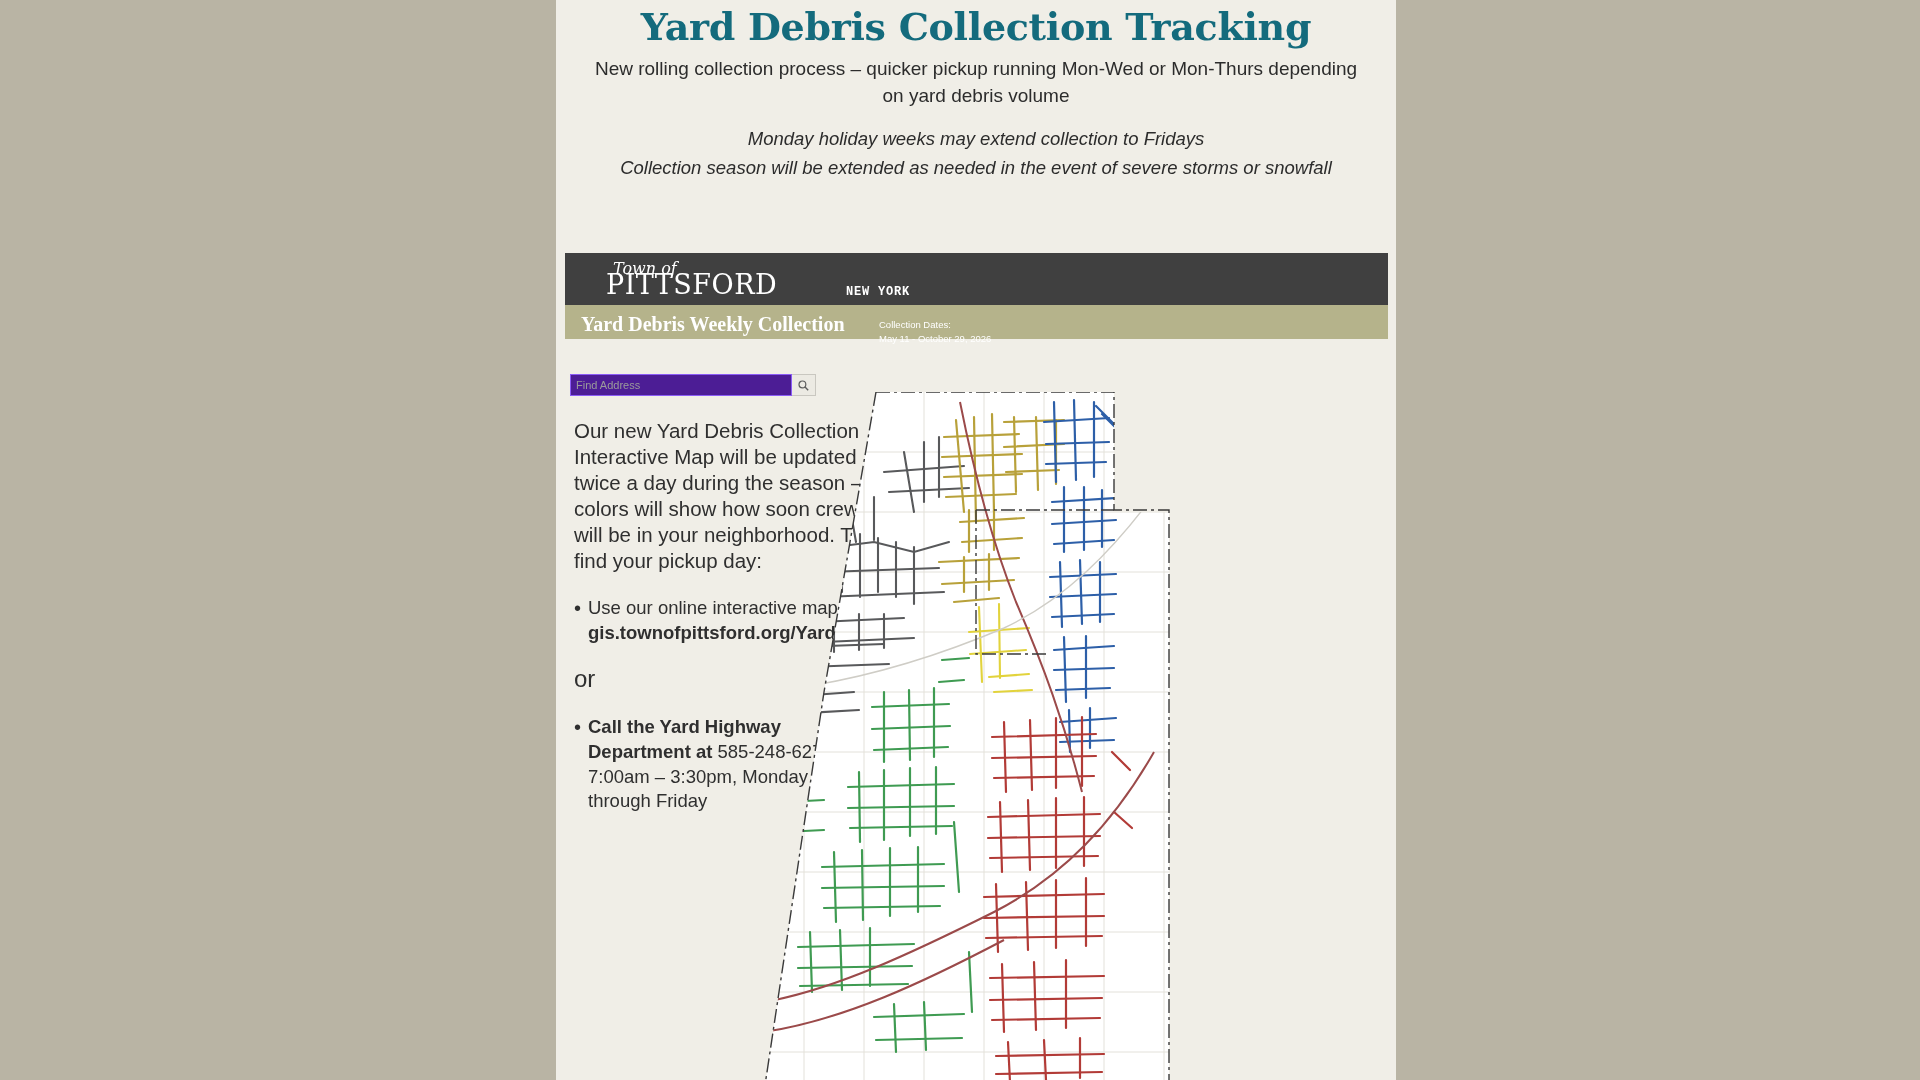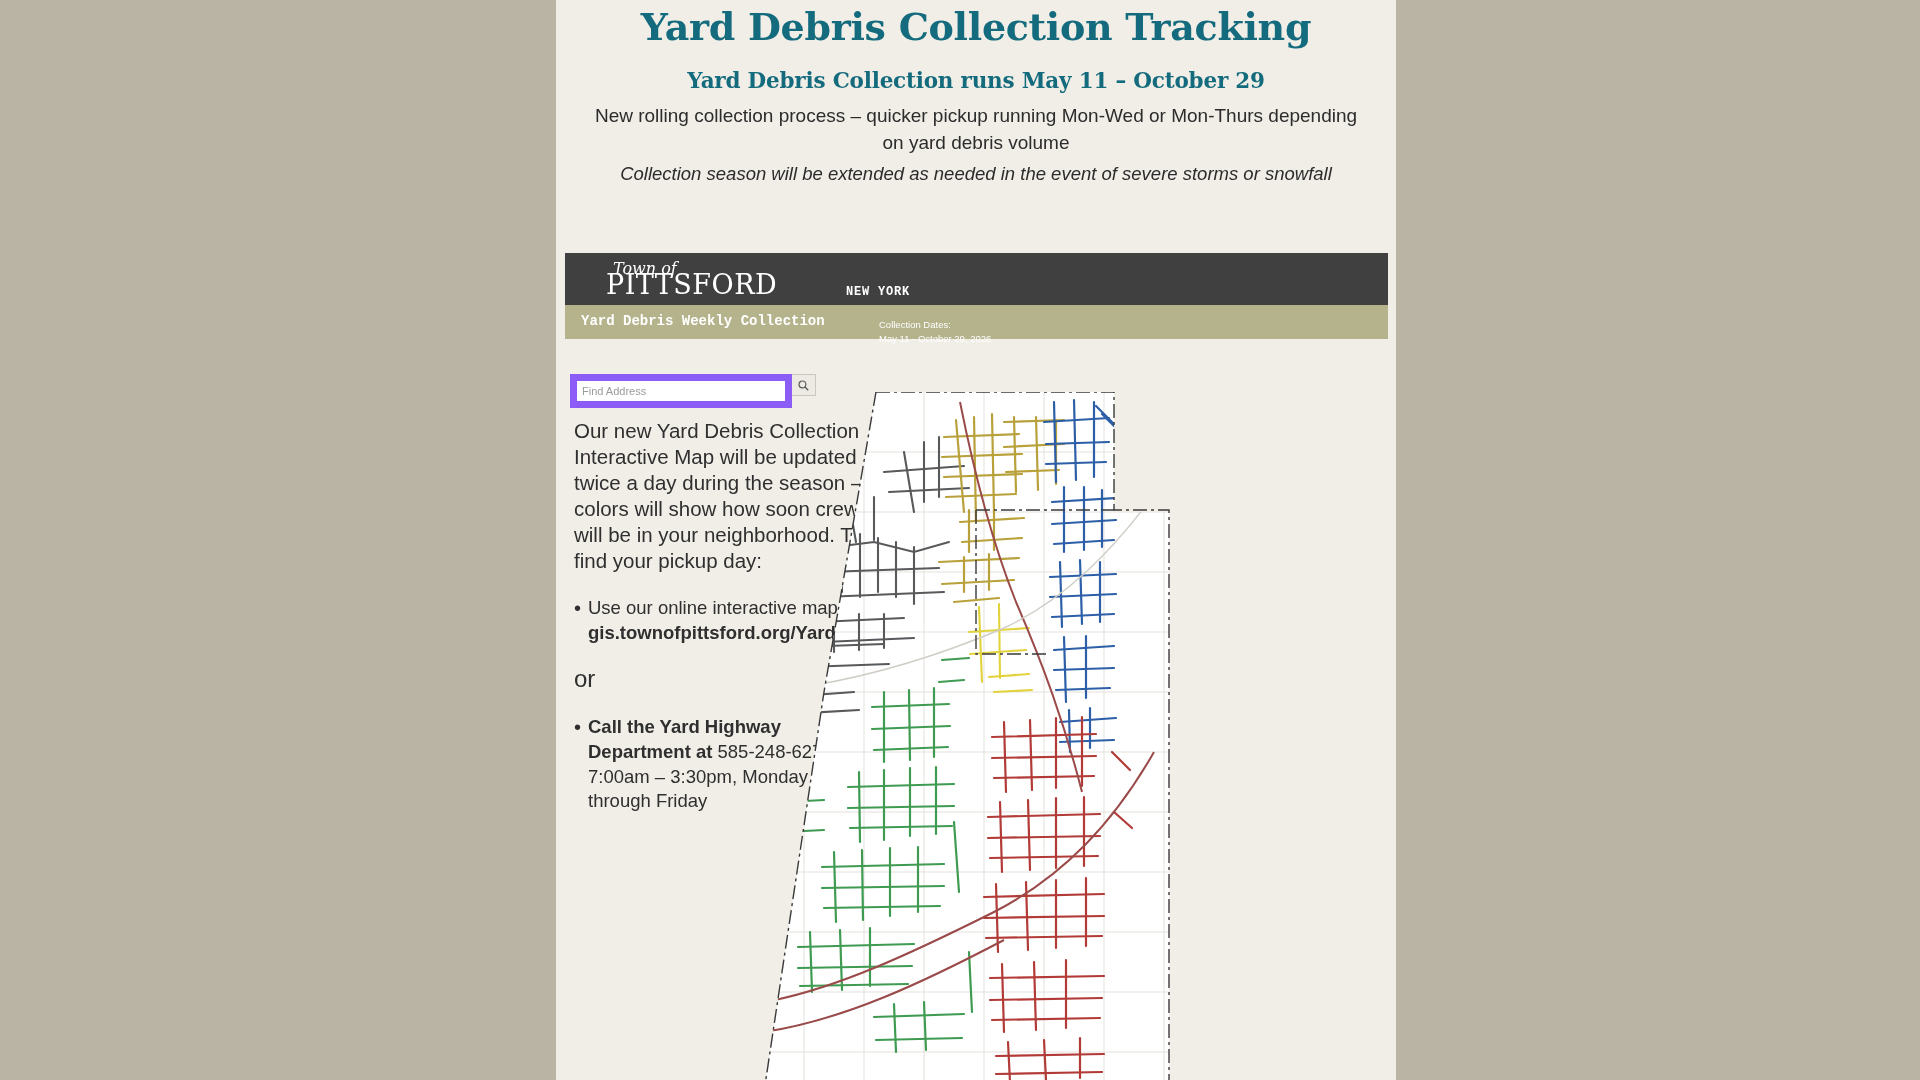--- a/index.html
+++ b/index.html
@@ -124,23 +124,23 @@
     width: 823px;
     height: 34px;
     background: #b5b38b;
   }
 
   .subbanner-title {
     position: absolute;
     left: 16px;
     top: 8px;
     color: #ffffff;
-    font-family: Liberation Mono, monospace;
+    font-family: Liberation Serif, serif;
     font-weight: bold;
-    font-size: 14px;
+    font-size: 20px;
   }
 
   .subbanner-dates {
     position: absolute;
     left: 314px;
     top: 13px;
     color: #ffffff;
     font-size: 9.5px;
     line-height: 1.45;
   }
@@ -150,24 +150,24 @@
     position: absolute;
     left: 554px;
     top: 374px;
     width: 250px;
     height: 22px;
     display: flex;
   }
 
   .search-input {
     width: 222px;
-    height: 34px;
+    height: 22px;
     box-sizing: border-box;
-    border: 7px solid #8b5cf6;
-    background: #ffffff;
+    border: 1px solid #8b5cf6;
+    background: #4c1d95;
     font-size: 11px;
     color: #8a8a8a;
     padding: 0 5px;
     font-family: "Liberation Sans", sans-serif;
   }
   .search-input::placeholder { color: #9b9b9b; }
 
   .search-btn {
     width: 24px;
     height: 22px;
@@ -230,22 +230,22 @@
 </style>
 </head>
 <body>
 
 <div id="page">
 
   <div id="sheet"></div>
 
   <div class="hdr-wrap">
     <div class="title">Yard Debris Collection Tracking</div>
-    <div class="subtitle">Yard Debris Collection runs May 11 – October 29</div>
     <div class="para">New rolling collection process – quicker pickup running Mon-Wed or Mon-Thurs depending on yard debris volume</div>
+    <div class="ital">Monday holiday weeks may extend collection to Fridays</div>
     <div class="ital" style="margin-top:4px;">Collection season will be extended as needed in the event of severe storms or snowfall</div>
   </div>
 
   <div class="banner">
     <div class="logo-town">Town of</div>
     <div class="logo-pitt">PITTSFORD</div>
     <div class="logo-ny">NEW YORK</div>
   </div>
 
   <div class="subbanner">

